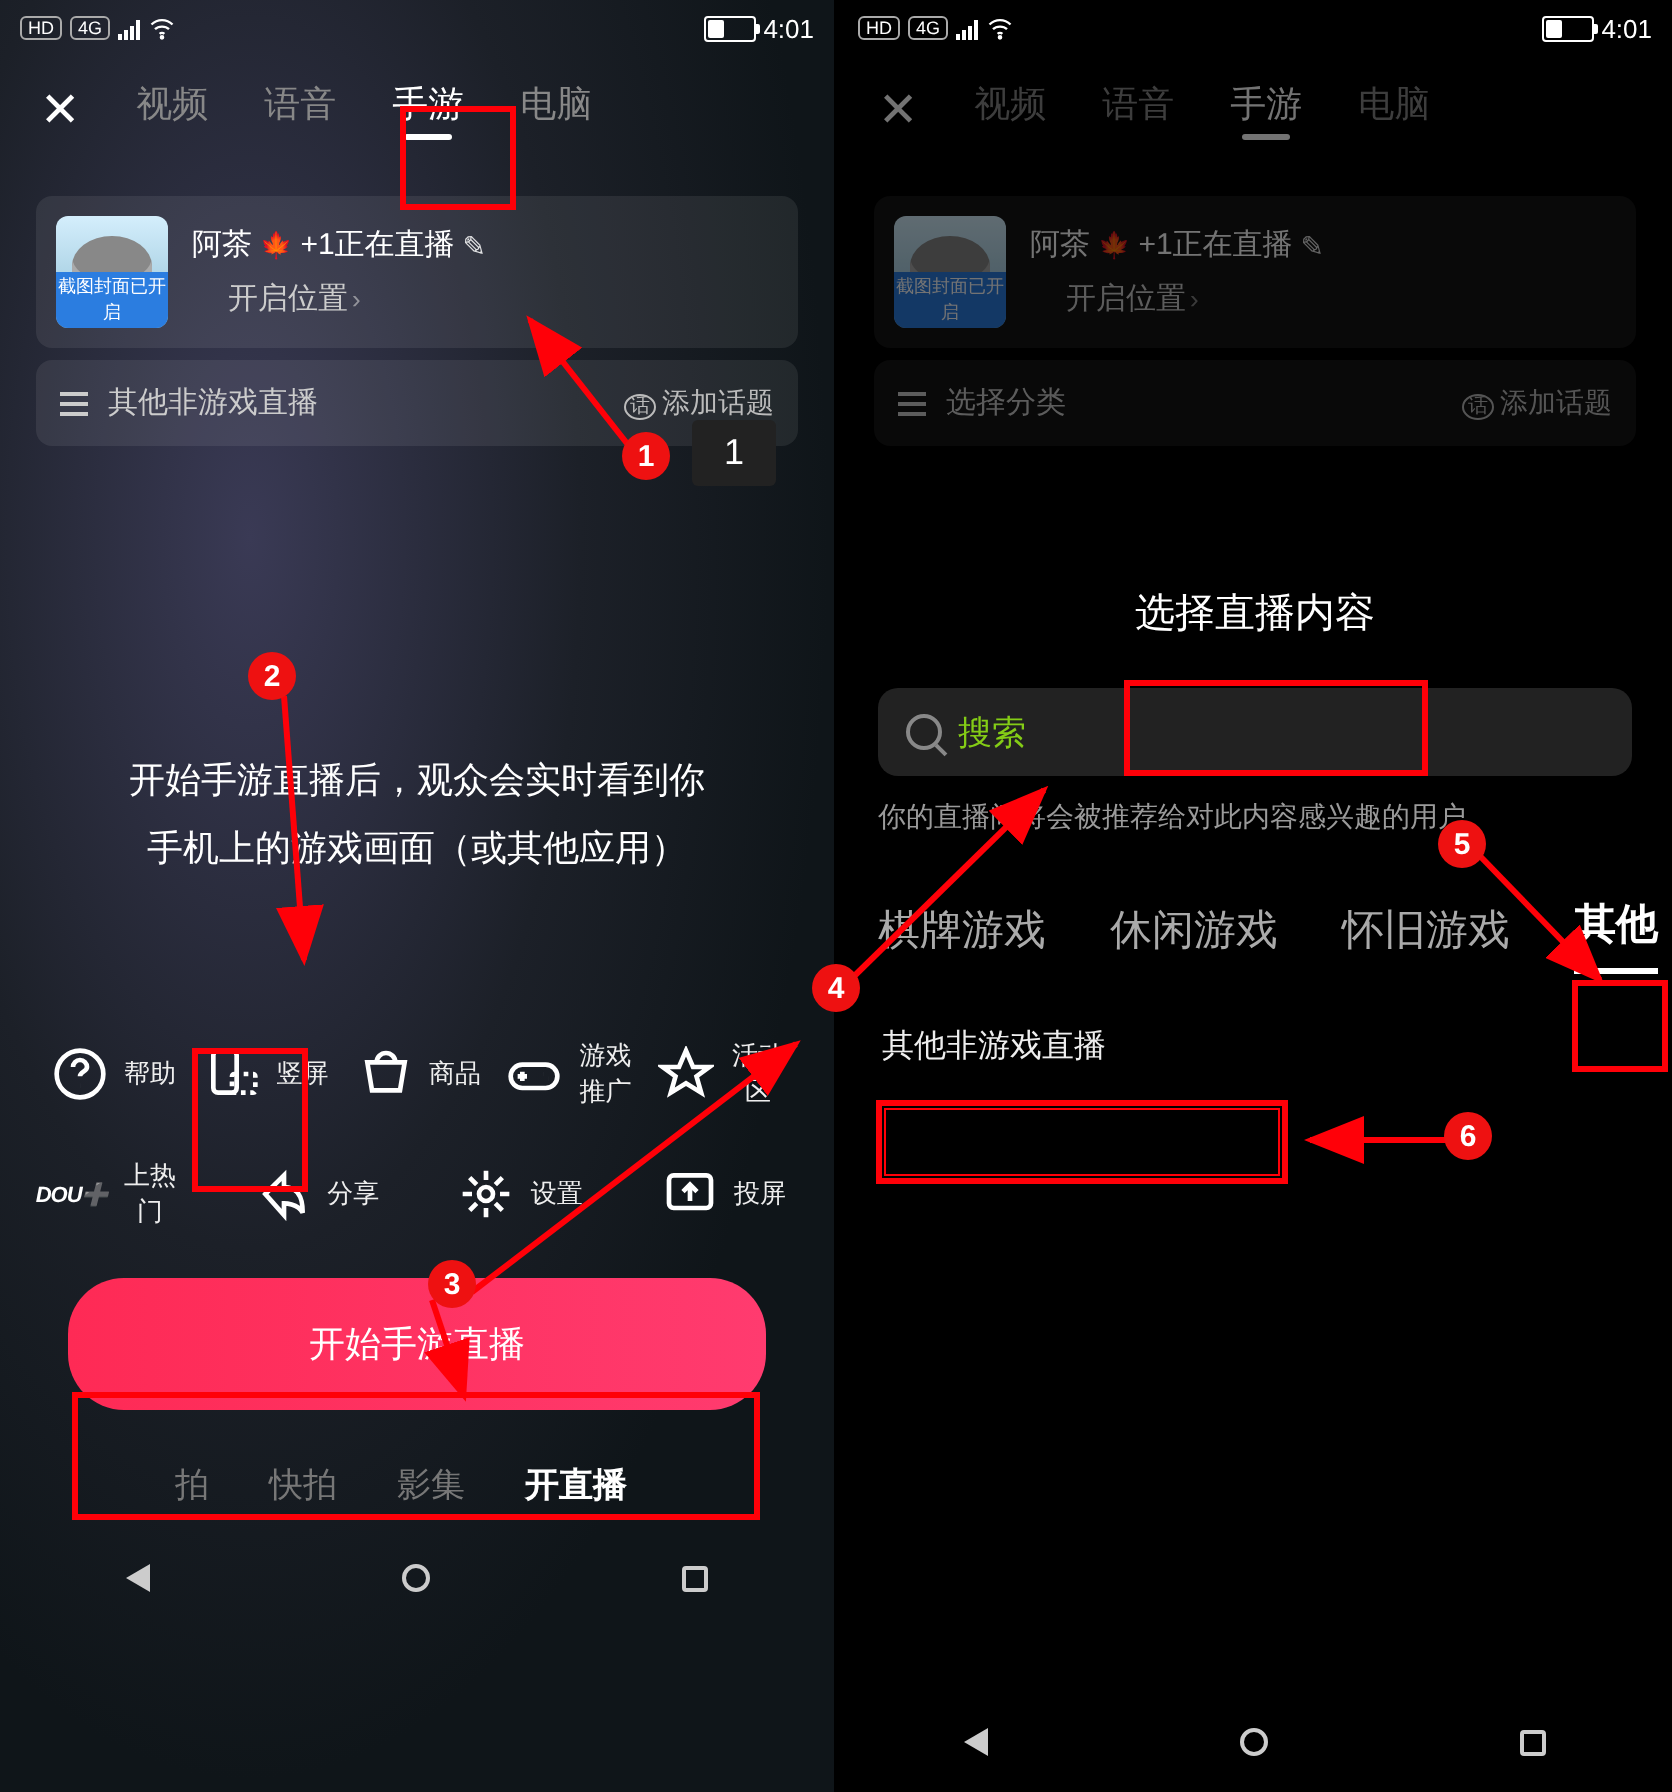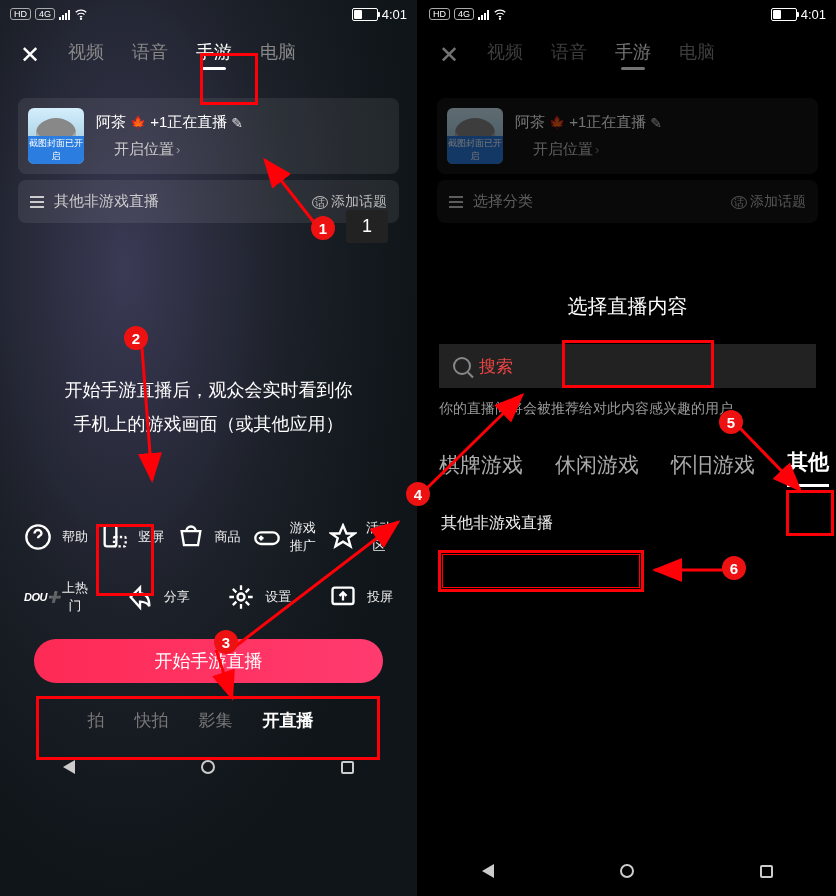--- a/index.html
+++ b/index.html
@@ -101,50 +101,50 @@
 .add-topic { margin-left:auto; font-size:14px; color:#bbb; }
 .circled { border:1px solid #bbb; border-radius:50%; font-size:10px; padding:0 2px; margin-right:3px; }
 
 
 .center-text { text-align:center; margin: 150px 30px 0; font-size:18px; line-height:1.9; }
 
 
 .icon-grid { padding: 0 24px; margin-top: 78px; }
 .icon-row { display:flex; justify-content:space-between; margin-bottom:24px; }
 .tool { width:64px; display:flex; flex-direction:row; align-items:center; gap:8px; cursor:pointer; }
-.tool .ico { width:30px; height:30px; display:flex; align-items:center; justify-content:flex-start; }
+.tool .ico { width:30px; height:30px; display:flex; align-items:center; justify-content:flex-end; }
 .tool .lbl { font-size:13px; color:#eee; text-align: center;}
 .dou { font-size: 11px; font-weight: bold; font-style: italic; letter-spacing:-0.5px; }
 
 .cta {
   margin: 8px 34px;
-  height: 44px;
+  height: 66px;
   background: linear-gradient(90deg,#fe2a55,#ff3b6f);
   border-radius: 28px;
   display:flex; align-items:center; justify-content:center;
   font-size:18px; font-weight:500;
   cursor:pointer;
 }
 
 .btm-tabs { display:flex; gap:30px; justify-content:center; padding:18px 0 10px; font-size:17px;}
 .btm-tabs .btab { color:#777; cursor:pointer;}
 .btm-tabs .btab.act { color:#fff; font-weight:600;}
 .btm-tabs .btab.cut { color:#777; margin-left:-16px; }
 
 .navbar { height:50px; display:flex; justify-content:space-around; align-items:center; }
 .nav-tri { width:0;height:0;border-top:7px solid transparent;border-bottom:7px solid transparent;border-right:12px solid #ccc;}
 .nav-cir { width:14px;height:14px;border:2px solid #ccc;border-radius:50%;}
 .nav-sq { width:13px;height:13px;border:2px solid #ccc;border-radius:2px;}
 
 
 .sheet-title { text-align:center; font-size:20px; font-weight:400; margin:70px 0 24px; }
 .search-field {
-  margin: 0 20px; height:44px; background:#222; border-radius:0;
+  margin: 0 20px; height:44px; background:#222; border-radius:10px;
   display:flex; align-items:center; padding:0 14px; gap:8px;
-  color:#ef4444; font-size:17px;
+  color:#84cc16; font-size:17px;
 }
 .mag { width:18px; height:18px; border:2px solid #888; border-radius:50%; position:relative;}
 .mag::after{content:'';position:absolute;width:7px;height:2px;background:#888;bottom:-3px;right:-5px;transform:rotate(45deg);}
 .hint { margin: 12px 20px 30px; font-size:14px; color:#9a9a9a; }
 .cat-tabs { display:flex; gap:32px; padding:0 0 0 20px; font-size:21px; color:#aaa; align-items: flex-end; }
 .cat-tabs .ct { cursor:pointer; padding-bottom:8px; white-space:nowrap;}
 .cat-tabs .ct.act { color:#fff; font-weight:600; border-bottom:3px solid #fff; }
 .other-link { display:inline-block; margin:26px 22px; color:#eee; font-size:16px; cursor:pointer; }
 
 

